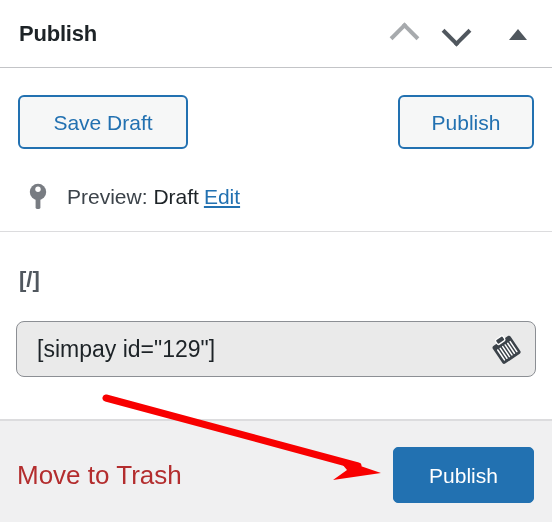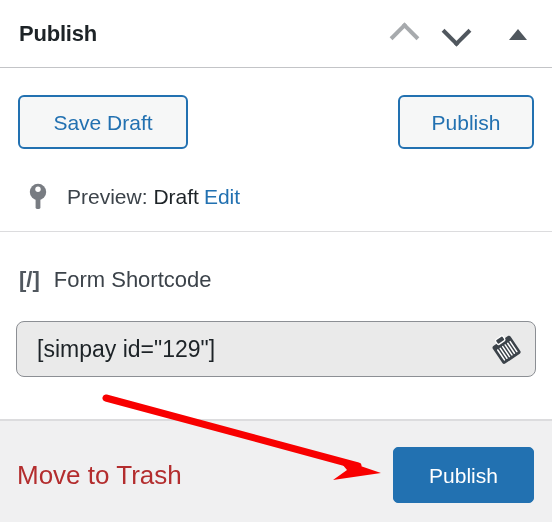--- a/index.html
+++ b/index.html
@@ -142,20 +142,21 @@
     line-height: 38px;
     white-space: nowrap;
   }
   #status-label { color: #3c434a; }
   #status-value {
     font-weight: normal;
     color: #1d2327;
   }
   #edit-status-link {
     color: #2271b1;
+    text-decoration: underline;
     cursor: pointer;
     margin-left: 5px;
   }
 
   
   #shortcode-section {
     position: absolute;
     left: 0; top: 233px;
     width: 552px;
     height: 187px;
@@ -313,21 +314,20 @@
       <div id="status-text">
         <span id="status-label">Preview:</span>
         <span id="status-value">Draft</span><span id="edit-status-link">Edit</span>
       </div>
     </div>
   </div>
 
   <div id="shortcode-section">
     <div id="shortcode-heading">
       <span id="shortcode-brackets-icon">[/]</span>
-      <span id="shortcode-heading-label">Form Shortcode</span>
     </div>
 
     <div id="shortcode-field-wrap">
       <input id="shortcode-input" type="text" readonly="" value="[simpay id=&quot;129&quot;]" style="">
       <button id="copy-shortcode-button">
         <svg width="40" height="40" viewBox="0 0 40 40" aria-hidden="true">
           <g transform="rotate(-34 20 20)">
             <path d="M11.2 10.4h17.6c1.1 0 2 0.9 2 2v17.2c0 1.1-0.9 2-2 2H11.2c-1.1 0-2-0.9-2-2V12.4c0-1.1 0.9-2 2-2z" fill="#3c434a"></path>
             <rect x="15.6" y="6.6" width="9" height="5.6" rx="1.6" fill="#3c434a" stroke="#ffffff" stroke-width="1.4"></rect>
             <g stroke="#ffffff" stroke-width="1.5" stroke-linecap="round">

